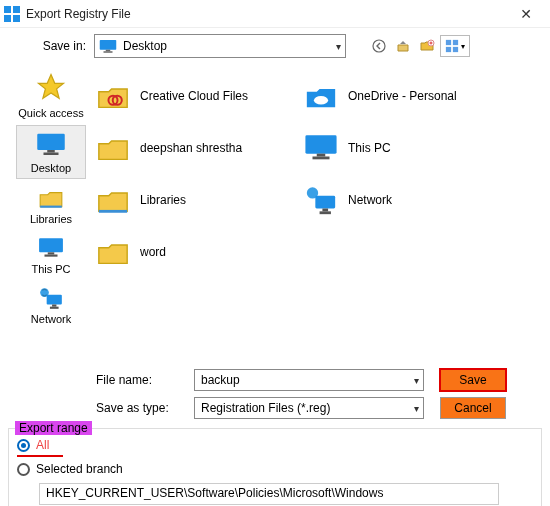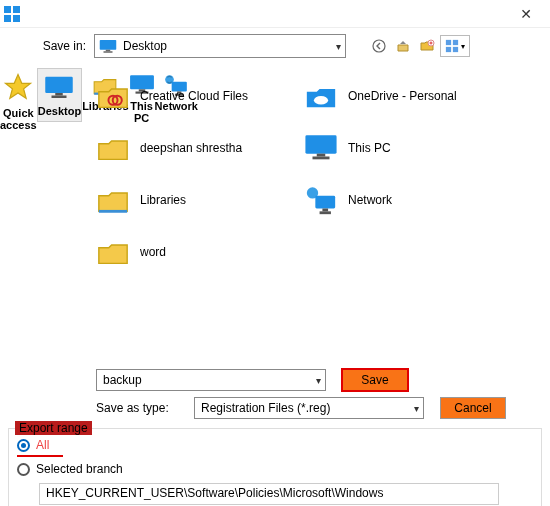--- a/index.html
+++ b/index.html
@@ -18,21 +18,21 @@
   .savein-select { flex: 0 0 252px; height: 24px; border:1px solid #888; display:flex; align-items:center; padding: 0 4px; gap:6px; }
   .savein-select .chev { margin-left:auto; font-size:10px; color:#333;}
   .toolbar-icons { display:flex; gap:2px; margin-left: 18px; align-items:center;}
   .tool { width:22px; height:22px; display:flex; align-items:center; justify-content:center; }
   .tool svg { width:16px; height:16px; }
   .tool.view { border:1px solid #bbb; width:30px; display:flex; align-items:center; justify-content:center;}
   .tool.view .chev { font-size:8px; margin-left:2px;}
 
   
   .body-row { display:flex; height: 304px; }
-  .places { width: 86px; display:flex; flex-direction:row; align-items:flex-start; padding-top:6px;font-weight:bold;}
+  .places { width: 86px; display:flex; flex-direction:column; align-items:flex-end; padding-top:6px;}
   .place { width: 70px; display:flex; flex-direction:column; align-items:center; padding:4px 0 4px; margin-bottom:2px;}
   .place.selected { background:#eee; border:1px solid #ccc;}
   .place .lbl { font-size:11px; margin-top:2px; text-align:center;}
   .star-icon svg, .place svg { width:30px; height:30px; }
   .place.small svg { width:26px; height:26px;}
 
   .file-area { flex:1; padding: 10px 8px 4px 8px; position:relative;}
   .file-list { display:grid; grid-template-columns: 200px 200px; grid-auto-rows: 48px; gap: 4px 8px;}
   .file-item { display:flex; align-items:center; gap:8px;}
   .file-item .ficon { width:38px; height:38px; display:flex; align-items:center; justify-content:center;}
@@ -42,21 +42,21 @@
   .bottom-inputs { padding: 0 10px 0 96px; }
   .inp-row { display:flex; align-items:center; height:28px; gap:6px;}
   .inp-lbl { width: 92px; }
   .inp-field { width: 230px; height:22px; border:1px solid #888; padding:2px 20px 2px 6px; position:relative; background:#fff; display:flex; align-items:center;}
   .inp-field .chev { position:absolute; right:4px; font-size:10px; color:#333;}
   .btn { width:66px; height:22px; border:1px solid #999; background:#f97316; display:flex; align-items:center; justify-content:center; margin-left:10px; font-size:12px;}
   .btn.save { outline:2px solid #e00000; outline-offset:-1px;}
 
   
   .export-group { margin: 6px 8px 0 8px; border:1px solid #ddd; padding: 6px 8px 8px 8px; position:relative;}
-  .export-group .legend { position:absolute; top:-8px; left:6px; background:#b91c1c; padding:0 4px; font-size:12px;}
+  .export-group .legend { position:absolute; top:-8px; left:6px; background:#d946ef; padding:0 4px; font-size:12px;}
   .radio-row { display:flex; align-items:center; gap:6px; height:20px; font-size:12px;}
   .radio { width:13px; height:13px; border-radius:50%; border:2px solid #0067c0; display:flex; align-items:center; justify-content:center;}
   .radio .dot { width:5px; height:5px; border-radius:50%; background:#0067c0;}
   .radio.off { border-color:#555;}
   .radio-row.all .lbl { color:#ef4444;}
   .underline-red { height:2px; background:#e00000; width:46px; margin: 0 0 2px 0px;}
   .branch-path { margin: 4px 0 0 22px; width: 460px; height:22px; border:1px solid #ccc; padding:2px 6px; font-size:12px; white-space:nowrap; overflow:hidden;}
 
   
   .folder-svg { width:34px; height:34px; }
@@ -66,20 +66,21 @@
 
 <div class="titlebar">
   <span class="app-icon">
     <svg viewBox="0 0 16 16">
         <rect x="0" y="0" width="7" height="7" fill="#1f8fe6"></rect>
         <rect x="9" y="0" width="7" height="7" fill="#1f8fe6"></rect>
         <rect x="0" y="9" width="7" height="7" fill="#1f8fe6"></rect>
         <rect x="9" y="9" width="7" height="7" fill="#1f8fe6"></rect>
       </svg>
   </span>
+  <span class="title">Export Registry File</span>
   <span class="spacer"></span>
   <span class="close">✕</span>
 </div>
 
 <div class="savein-row">
   <span class="savein-label">Save in:</span>
   <div class="savein-select">
     <svg width="18" height="14" viewBox="0 0 24 18">
         <rect x="1" y="1" width="22" height="13" rx="1" fill="#1f8fe6"></rect>
         <rect x="9" y="14" width="6" height="2" fill="#666"></rect>
@@ -230,20 +231,21 @@
             </svg>
           </span>
         <span class="flabel">word</span>
       </div>
     </div>
   </div>
 </div>
 
 <div class="bottom-inputs">
   <div class="inp-row">
+    <span class="inp-lbl">File name:</span>
     <div class="inp-field">
       <span>backup</span>
       <span class="chev">▾</span>
     </div>
     <div class="btn save">
         <span>Save</span>
       </div>
   </div>
   <div class="inp-row">
     <span class="inp-lbl">Save as type:</span>

